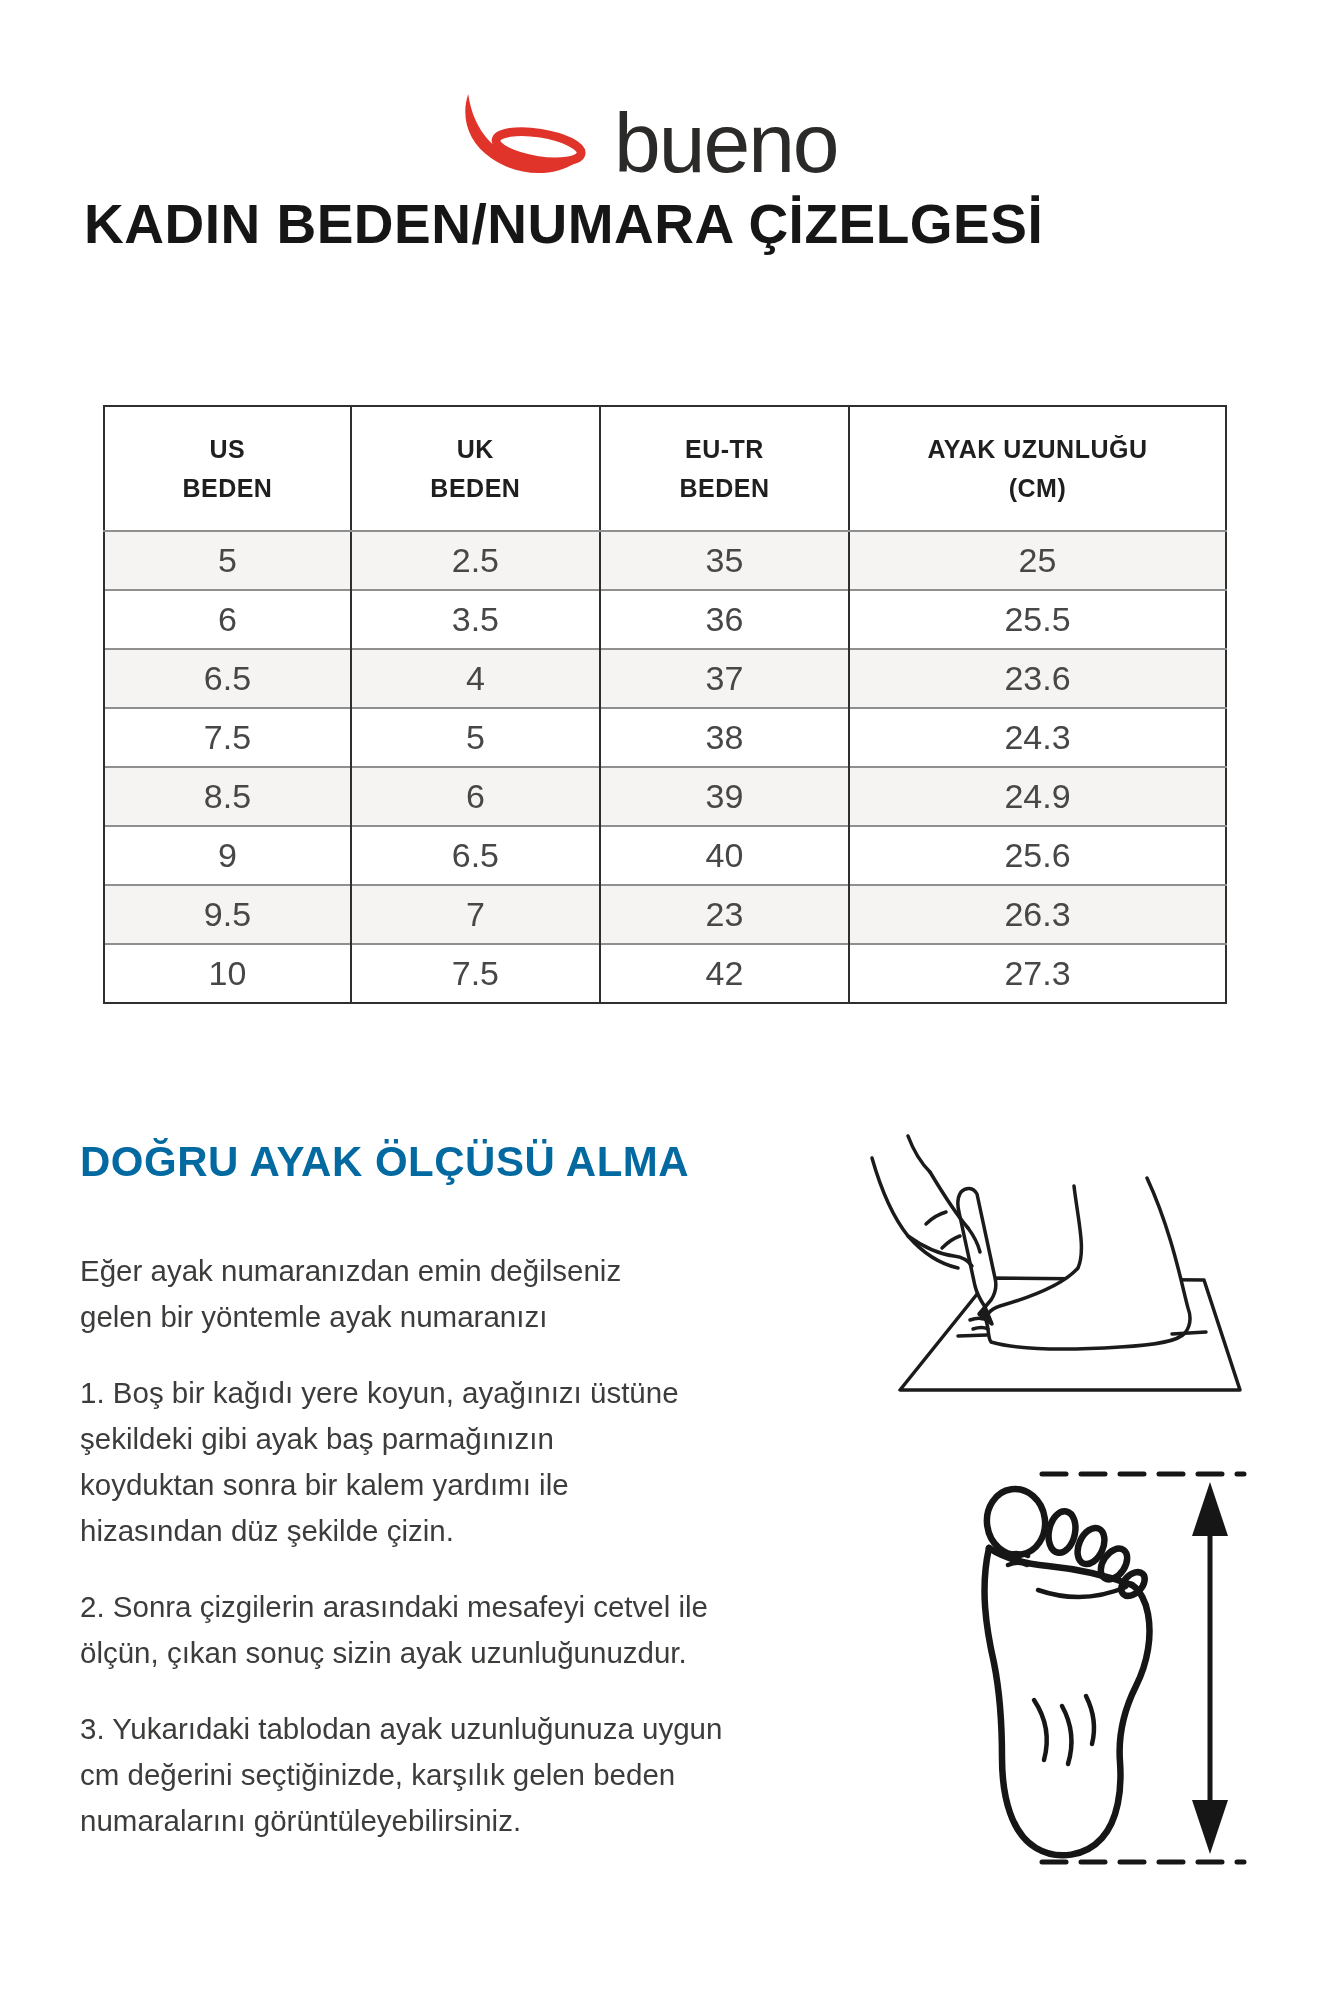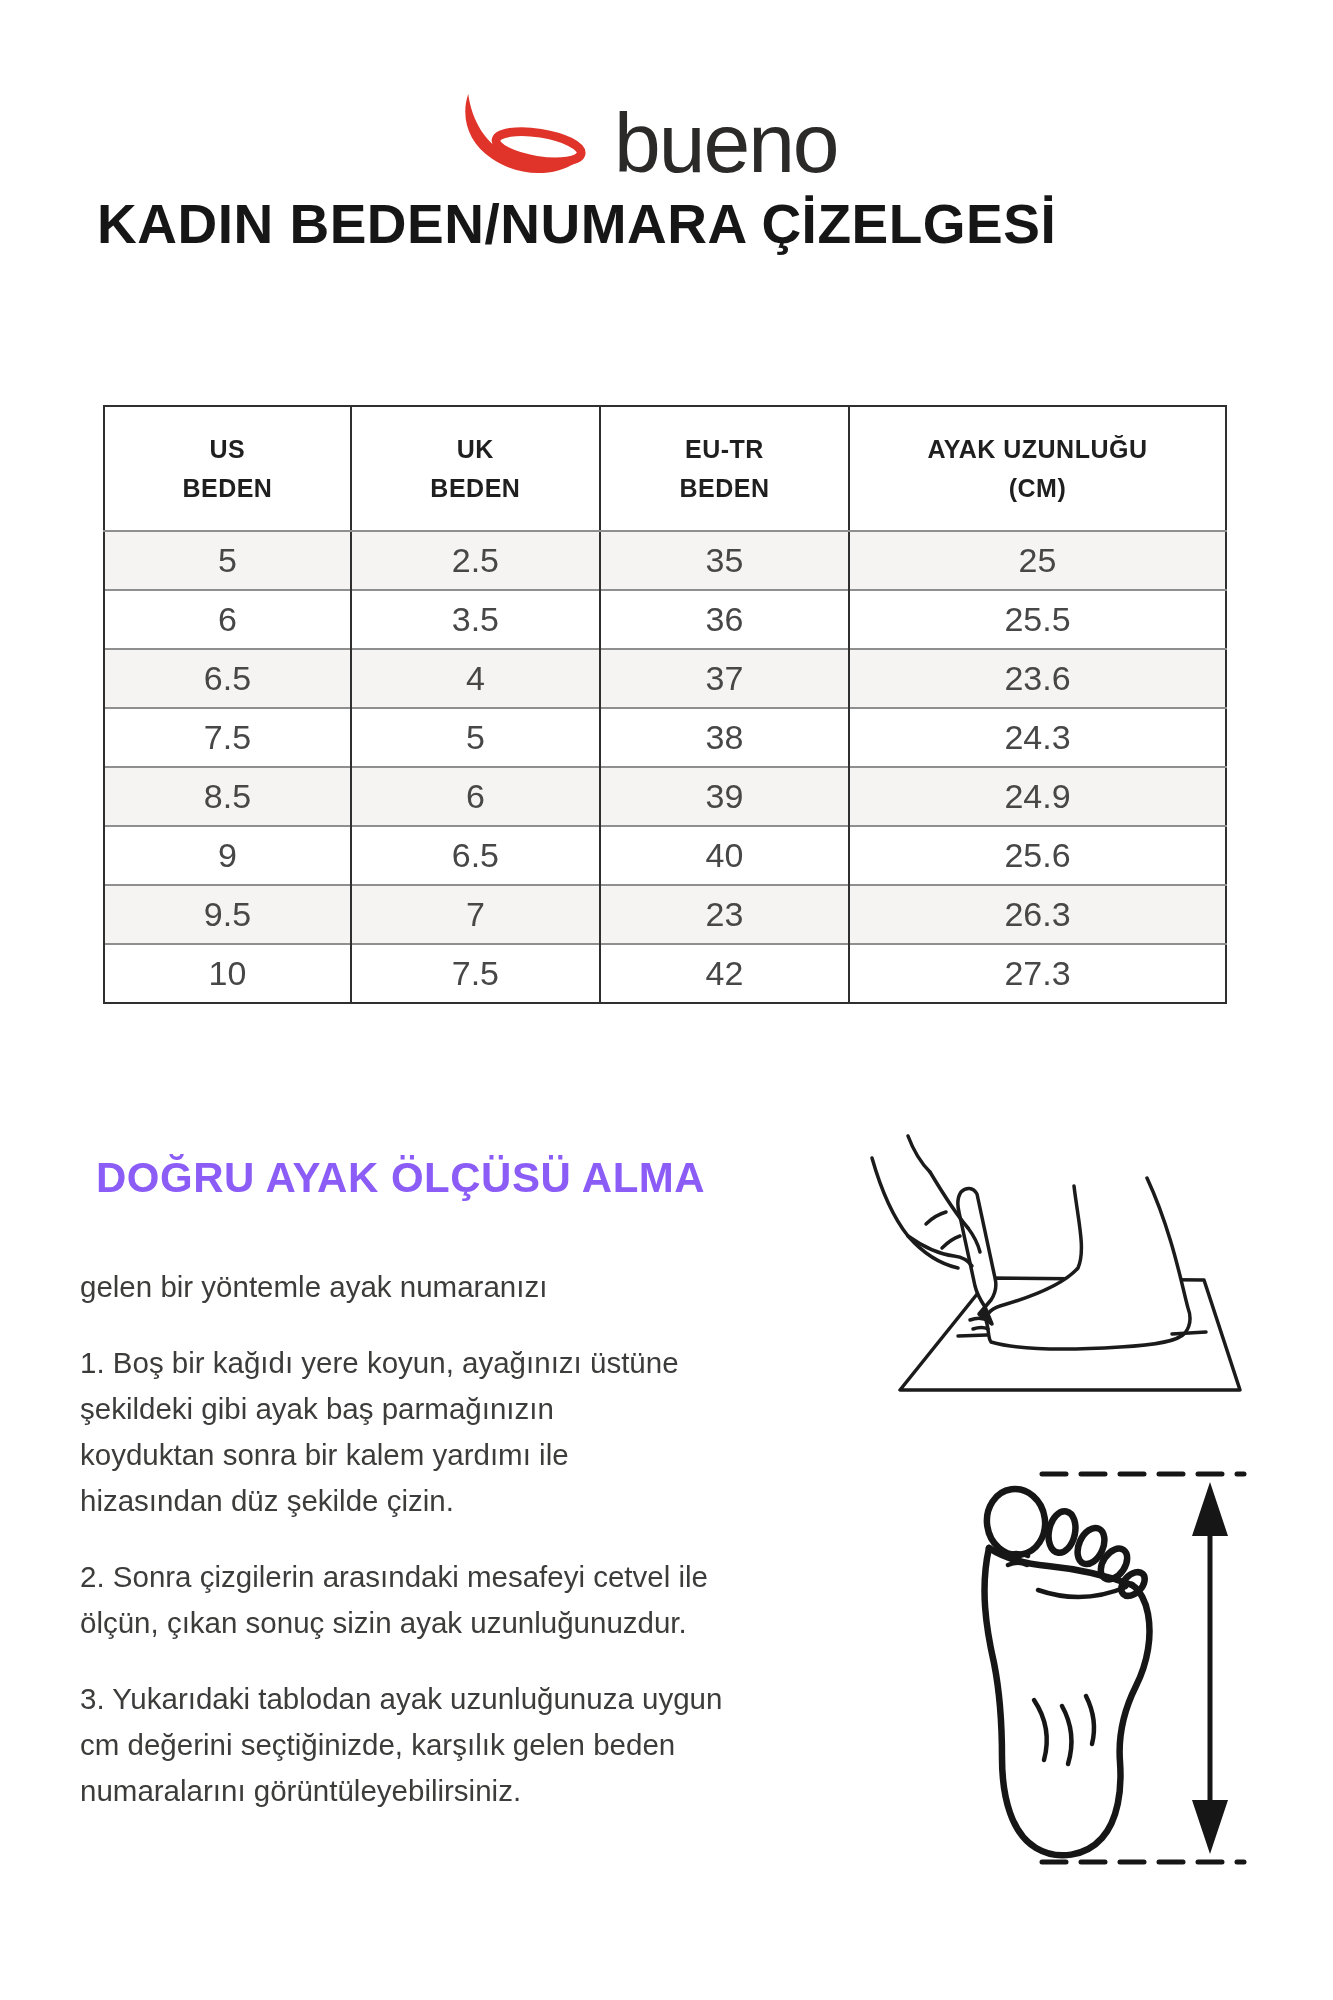--- a/index.html
+++ b/index.html
@@ -5,36 +5,36 @@
   html,body{margin:0;padding:0;background:#ffffff;}
   .page{
     position:relative;width:1333px;height:2000px;background:#ffffff;overflow:hidden;
     font-family:"Liberation Sans", sans-serif;
   }
   
   .logo{position:absolute;top:92px;left:452px;display:flex;align-items:flex-end;}
   .logo svg{width:138px;height:88px;display:block;}
   .logo-text{font-size:84px;line-height:74px;color:#2b2a29;margin-left:24px;letter-spacing:-2px;font-weight:400;}
   
-  .title{position:absolute;left:97px;top:192px;font-size:55px;font-weight:700;color:#161616;
+  .title{position:absolute;left:84px;top:192px;font-size:55px;font-weight:700;color:#161616;
          letter-spacing:0.5px;white-space:nowrap;}
   
   table.size{position:absolute;left:103px;top:405px;width:1124px;border-collapse:collapse;
              table-layout:fixed;text-align:center;}
   table.size{border:2px solid #2f2f2f;}
   table.size th, table.size td{border-left:2px solid #2f2f2f;}
   table.size th{height:121px;font-size:25px;font-weight:700;color:#1f1f1f;letter-spacing:0.5px;
                 line-height:39px;border-bottom:2px solid #8f8f8f;background:#ffffff;}
   table.size td{height:55px;font-size:34px;font-weight:400;color:#474747;border-top:2px solid #8f8f8f;}
   table.size tbody tr:nth-child(odd){background:#f5f4f2;}
   table.size tbody tr:nth-child(even){background:#ffffff;}
   .hline{display:block;}
   
   .guide{position:absolute;left:80px;top:1138px;width:760px;color:#3c3c3b;}
-  .guide h2{margin:16px;font-size:42px;font-weight:700;color:#8b5cf6;letter-spacing:0.5px;}
+  .guide h2{margin:0;font-size:42px;font-weight:700;color:#0369a1;letter-spacing:0.5px;}
   .guide p{margin:30px 0 0 0;font-size:29.5px;line-height:46px;font-weight:400;}
   .guide p.intro{margin-top:62px;}
   .gline{display:block;}
   
   .illus-a{position:absolute;left:842px;top:1128px;width:420px;height:285px;}
   .illus-b{position:absolute;left:942px;top:1438px;width:320px;height:500px;}
 </style>
 </head>
 <body>
 
@@ -126,20 +126,21 @@
         <td>7.5</td>
         <td>42</td>
         <td>27.3</td>
       </tr>
     </tbody>
   </table>
 
   <div class="guide">
     <h2>DOĞRU AYAK ÖLÇÜSÜ ALMA</h2>
     <p class="intro">
+      <span class="gline">Eğer ayak numaranızdan emin değilseniz</span>
       <span class="gline">gelen bir yöntemle ayak numaranızı</span>
     </p>
     <p>
       <span class="gline">1. Boş bir kağıdı yere koyun, ayağınızı üstüne</span>
       <span class="gline">şekildeki gibi ayak baş parmağınızın</span>
       <span class="gline">koyduktan sonra bir kalem yardımı ile</span>
       <span class="gline">hizasından düz şekilde çizin.</span>
     </p>
     <p>
       <span class="gline">2. Sonra çizgilerin arasındaki mesafeyi cetvel ile</span>

